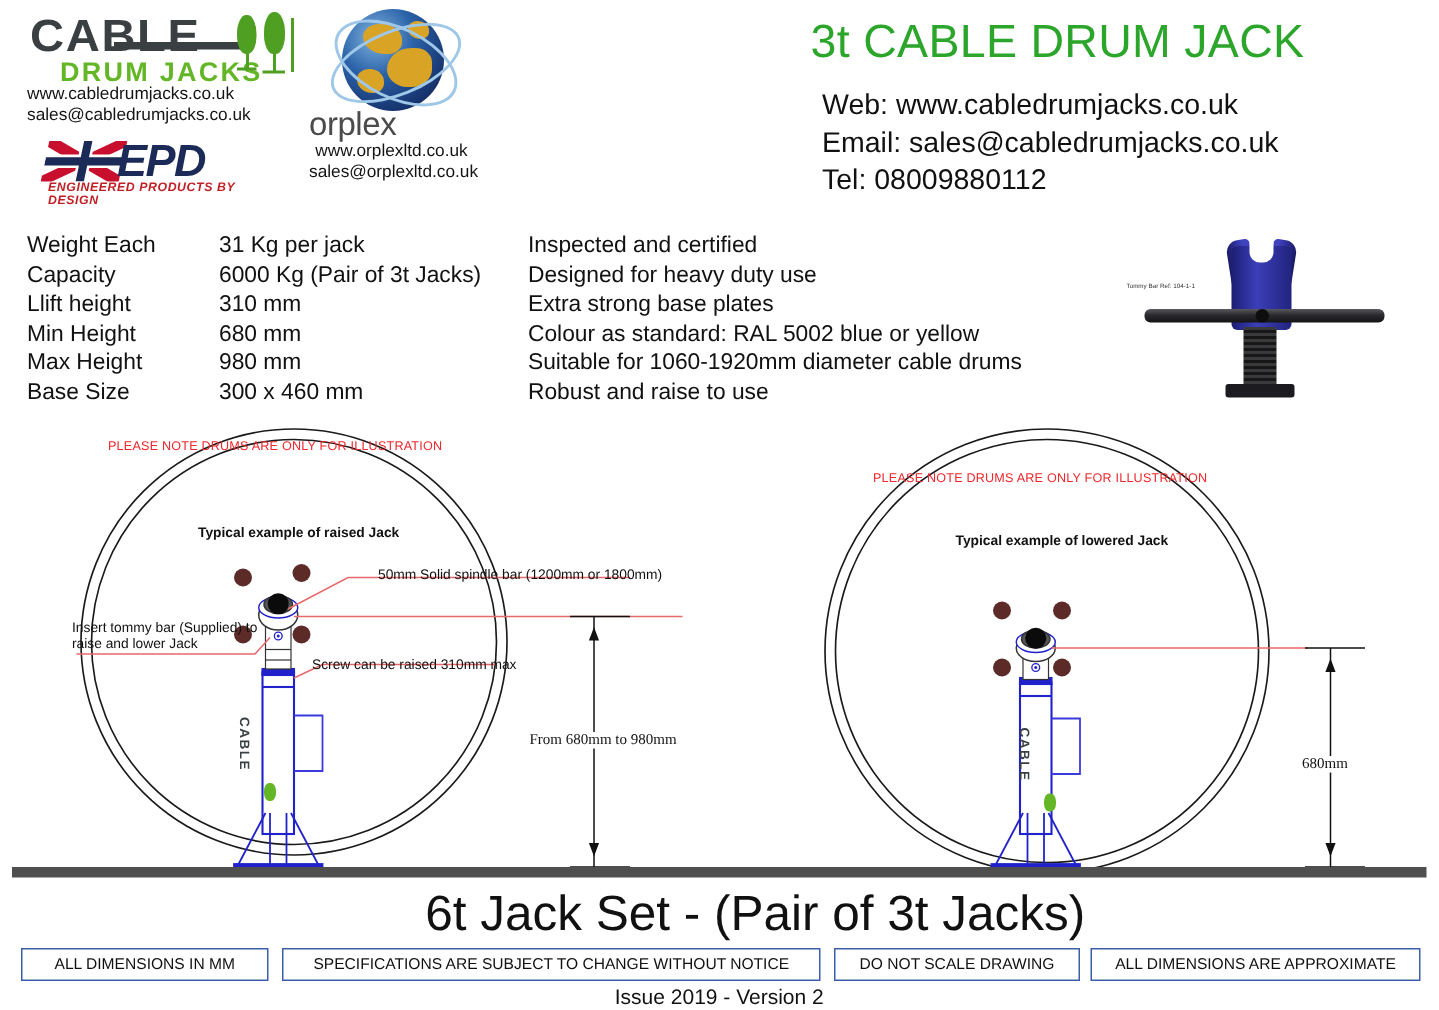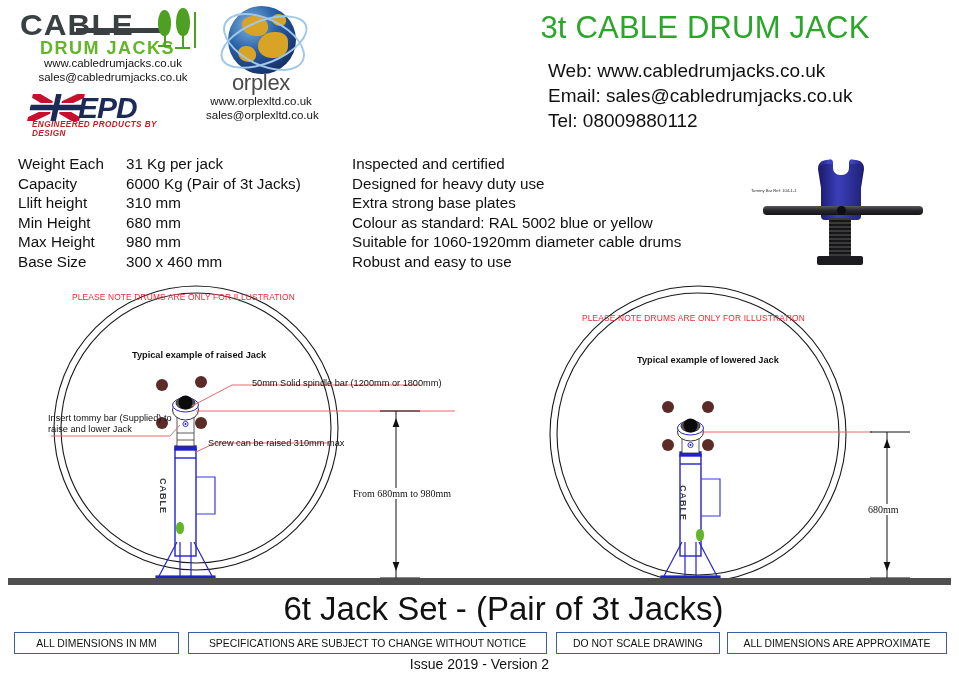--- a/index.html
+++ b/index.html
@@ -12,49 +12,49 @@
   .cbl-word{position:absolute;left:2px;top:2px;font-family:"Liberation Sans",sans-serif;
     font-weight:bold;font-size:30px;letter-spacing:1px;color:#3a3f41;font-stretch:condensed;
     transform:scaleX(1.05);transform-origin:left top;}
   .cbl-word2{position:absolute;left:22px;top:32px;font-weight:bold;font-size:18px;
     letter-spacing:1.5px;color:#63b626;}
   .cbl-bar{position:absolute;left:58px;top:22px;width:86px;height:5px;background:#3a3f41;}
   .drumicon{position:absolute;background:#4f9f23;border-radius:48% 48% 45% 45%;}
   .drumstem{position:absolute;background:#4f9f23;width:2px;}
   .drumfoot{position:absolute;background:#4f9f23;height:2px;}
 
-  .cbl-urls{position:absolute;left:18px;top:56px;width:190px;text-align:center;
+  .cbl-urls{position:absolute;left:18px;top:56px;width:190px;
     font-size:11.5px;color:#141414;line-height:14px;}
 
   .logo-epd{position:absolute;left:30px;top:92px;width:158px;height:40px;}
   .epd-flag{position:absolute;left:0;top:2px;width:52px;height:27px;overflow:hidden;
     transform:skewX(-12deg);}
   .epd-txt{position:absolute;left:48px;top:-1px;font-size:30px;font-weight:bold;font-style:italic;
     color:#1b2a56;letter-spacing:-1px;}
   .epd-sub{position:absolute;left:2px;top:28px;font-size:8.2px;font-weight:bold;font-style:italic;
     color:#c02026;letter-spacing:.4px;}
 
   .logo-orplex{position:absolute;left:206px;top:4px;width:110px;height:94px;}
   .globe{position:absolute;left:22px;top:2px;width:68px;height:68px;border-radius:50%;
     background:radial-gradient(circle at 33% 28%, #7fb4e0 0%, #2a62a8 38%, #15306a 78%, #0c1c42 100%);
     overflow:hidden;}
   .gold{position:absolute;background:#d9a326;border-radius:45% 55% 40% 60%;}
   .ring{position:absolute;border:2.6px solid #9fc7e8;border-radius:50%;background:transparent;}
-  .orplex-word{position:absolute;left:0;top:66px;width:110px;text-align:center;font-size:22px;
+  .orplex-word{position:absolute;left:0;top:66px;width:110px;text-align:left;font-size:22px;
     color:#4b4b4b;letter-spacing:-.3px;}
   .orplex-urls{position:absolute;left:0;top:90px;width:110px;text-align:center;font-size:11.5px;
     color:#141414;line-height:14px;white-space:nowrap;}
 
   .main-title{position:absolute;left:470px;top:10px;width:470px;text-align:center;
     font-size:31px;color:#2ba62b;letter-spacing:.2px;white-space:nowrap;}
   .contact{position:absolute;left:548px;top:58px;font-size:19px;color:#111;line-height:25px;}
 
   
   .spec{position:absolute;left:18px;top:154px;font-size:15.2px;color:#111;line-height:19.6px;}
-  .spec .r{display:flex;}
+  .spec .r{display:flex;gap:20px;}
   .spec .k{width:108px;}
 
   .feat{position:absolute;left:352px;top:154px;font-size:15.2px;color:#111;line-height:19.6px;}
 
   
   .photo{position:absolute;left:745px;top:152px;width:210px;height:120px;}
   .tb-bar{position:absolute;left:18px;top:54px;width:160px;height:9px;
     background:linear-gradient(180deg,#5a5a5e 0%,#2a2a2e 45%,#141416 100%);border-radius:4px;}
   .tb-head{position:absolute;left:76px;top:12px;width:40px;height:56px;
     background:linear-gradient(90deg,#1d1e74 0%,#3b3fb8 42%,#22247f 100%);border-radius:4px;}
@@ -176,21 +176,21 @@
         <span>300 x 460 mm</span>
       </div>
   </div>
 
   <div class="feat">
     <div>Inspected and certified</div>
     <div>Designed for heavy duty use</div>
     <div>Extra strong base plates</div>
     <div>Colour as standard: RAL 5002 blue or yellow</div>
     <div>Suitable for 1060-1920mm diameter cable drums</div>
-    <div>Robust and easy to use</div>
+    <div>Robust and raise to use</div>
   </div>
 
   <div class="photo">
     <span class="tb-fork-l"></span>
     <span class="tb-fork-r"></span>
     <span class="tb-head"></span>
     <span class="tb-notch"></span>
     <span class="tb-bar"></span>
     <span class="tb-pin"></span>
     <span class="tb-screw"></span>

